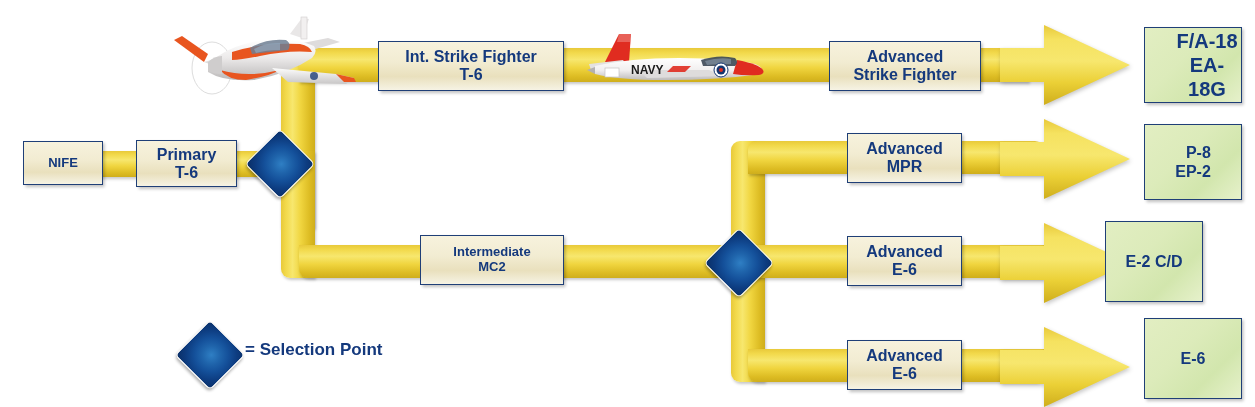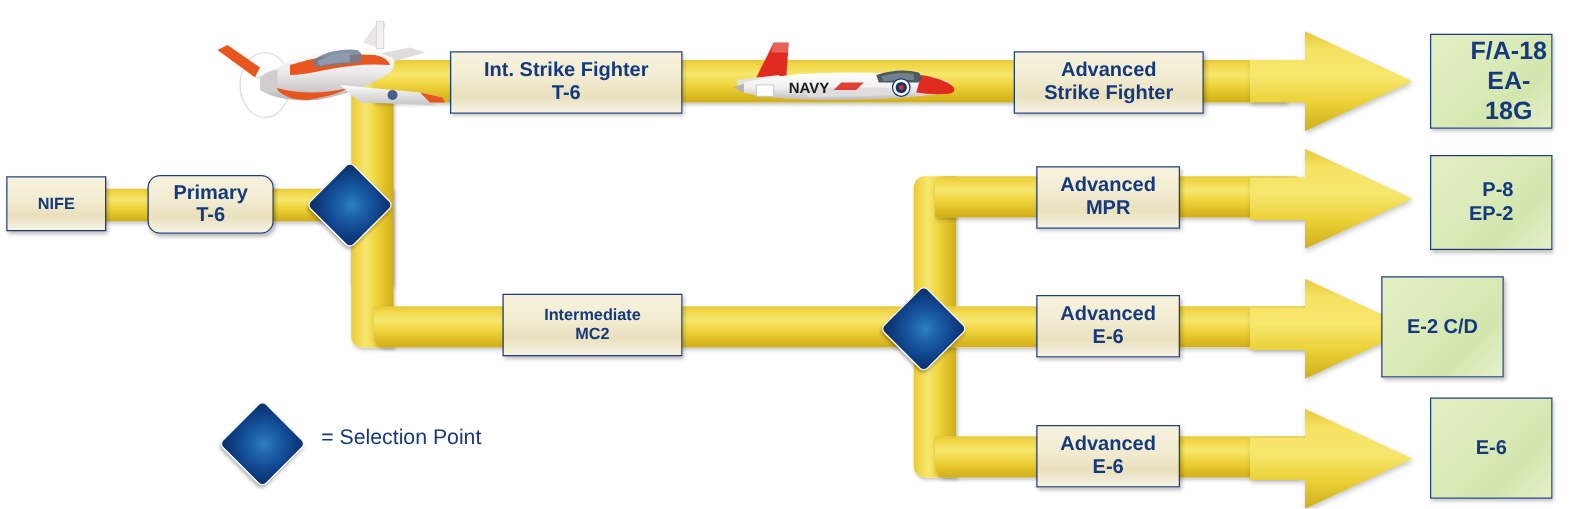--- a/index.html
+++ b/index.html
@@ -46,20 +46,21 @@
       #f7f2dd 0%, #f2ecd2 42%, #e9e0bd 72%, #f6f3e4 100%);
     box-shadow:1.5px 2px 3px rgba(0,0,0,.25);
     display:flex;
     align-items:center;
     justify-content:center;
     text-align:center;
     color:#14397d;
     font-weight:bold;
     line-height:1.12;
     box-sizing:border-box;
+    margin-left:18px;
   }
   .node .txt{display:block;padding:0 6px;}
 
   
   .endpoint{
     position:absolute;
     border:1.6px solid #1f3f77;
     background:linear-gradient(135deg,
       #e2eec2 0%, #dcebba 40%, #d2e6ad 70%, #e6f1cb 100%);
     box-shadow:1.5px 2px 3px rgba(0,0,0,.25);
@@ -84,23 +85,22 @@
     box-shadow:1px 2px 3px rgba(0,0,0,.3);
   }
 
   
   .plane{position:absolute;}
 
   
   .legend-text{
     position:absolute;
     color:#14397d;
-    font-weight:normal;
+    font-weight:bold;
     white-space:nowrap;
-    margin-left:12px;
   }
 </style>
 </head>
 <body>
 
 <div id="stage">
 
   <div class="bar vert r-tl" style="left:281px; top:48px; width:34px; height:180px;"></div>
 
   <div class="bar r-tl r-tr" style="left:299px; top:48px; width:730px; height:34px;"></div>
@@ -233,21 +233,21 @@
   </div>
 
   <div class="diamond" style="left:255px; top:139px; width:48px; height:48px;"></div>
 
   <div class="diamond" style="left:714px; top:238px; width:48px; height:48px;"></div>
 
   <div class="node" style="left:5px; top:141px; width:80px; height:44px; font-size:13px;">
     <span class="txt">NIFE</span>
   </div>
 
-  <div class="node" style="left:118px; top:140px; width:101px; height:47px; font-size:16px;border-radius:10px;">
+  <div class="node" style="left:118px; top:140px; width:101px; height:47px; font-size:16px;">
     <span class="txt">
       <span>Primary</span><br>
       <span>T-6</span>
     </span>
   </div>
 
   <div class="node" style="left:360px; top:41px; width:186px; height:50px; font-size:16px;">
     <span class="txt">
       <span>Int. Strike Fighter</span><br>
       <span>T-6</span>

